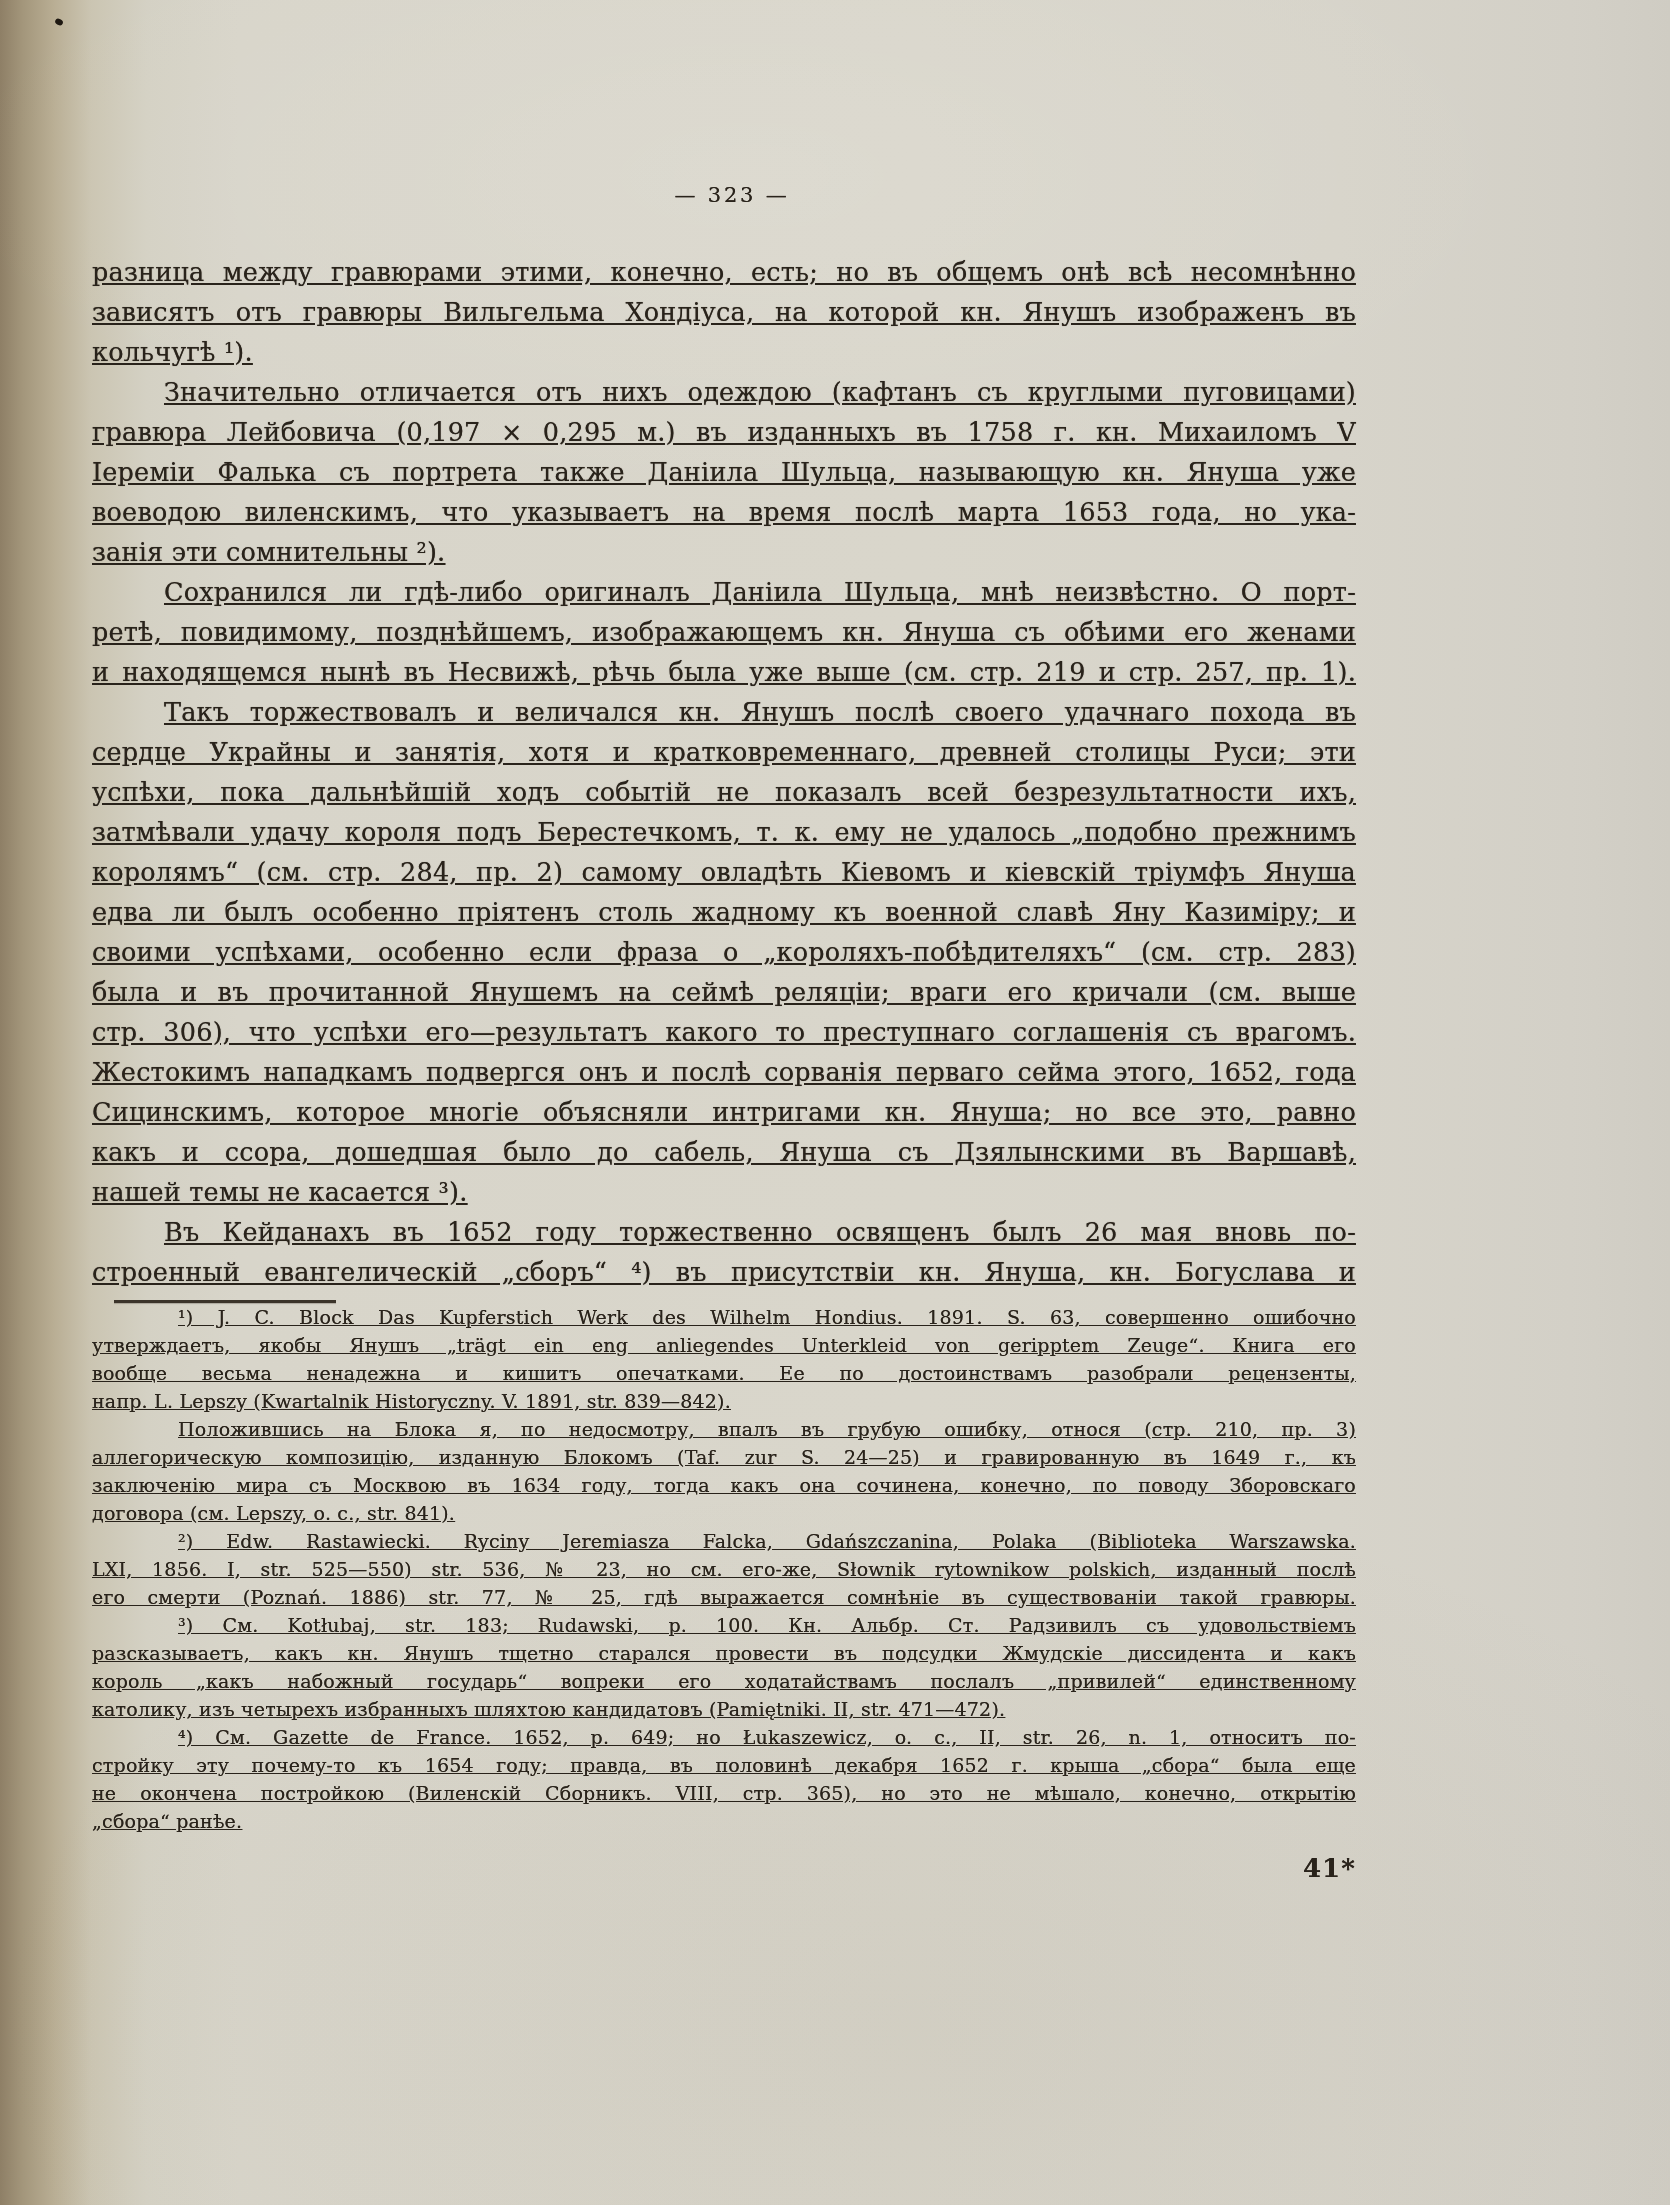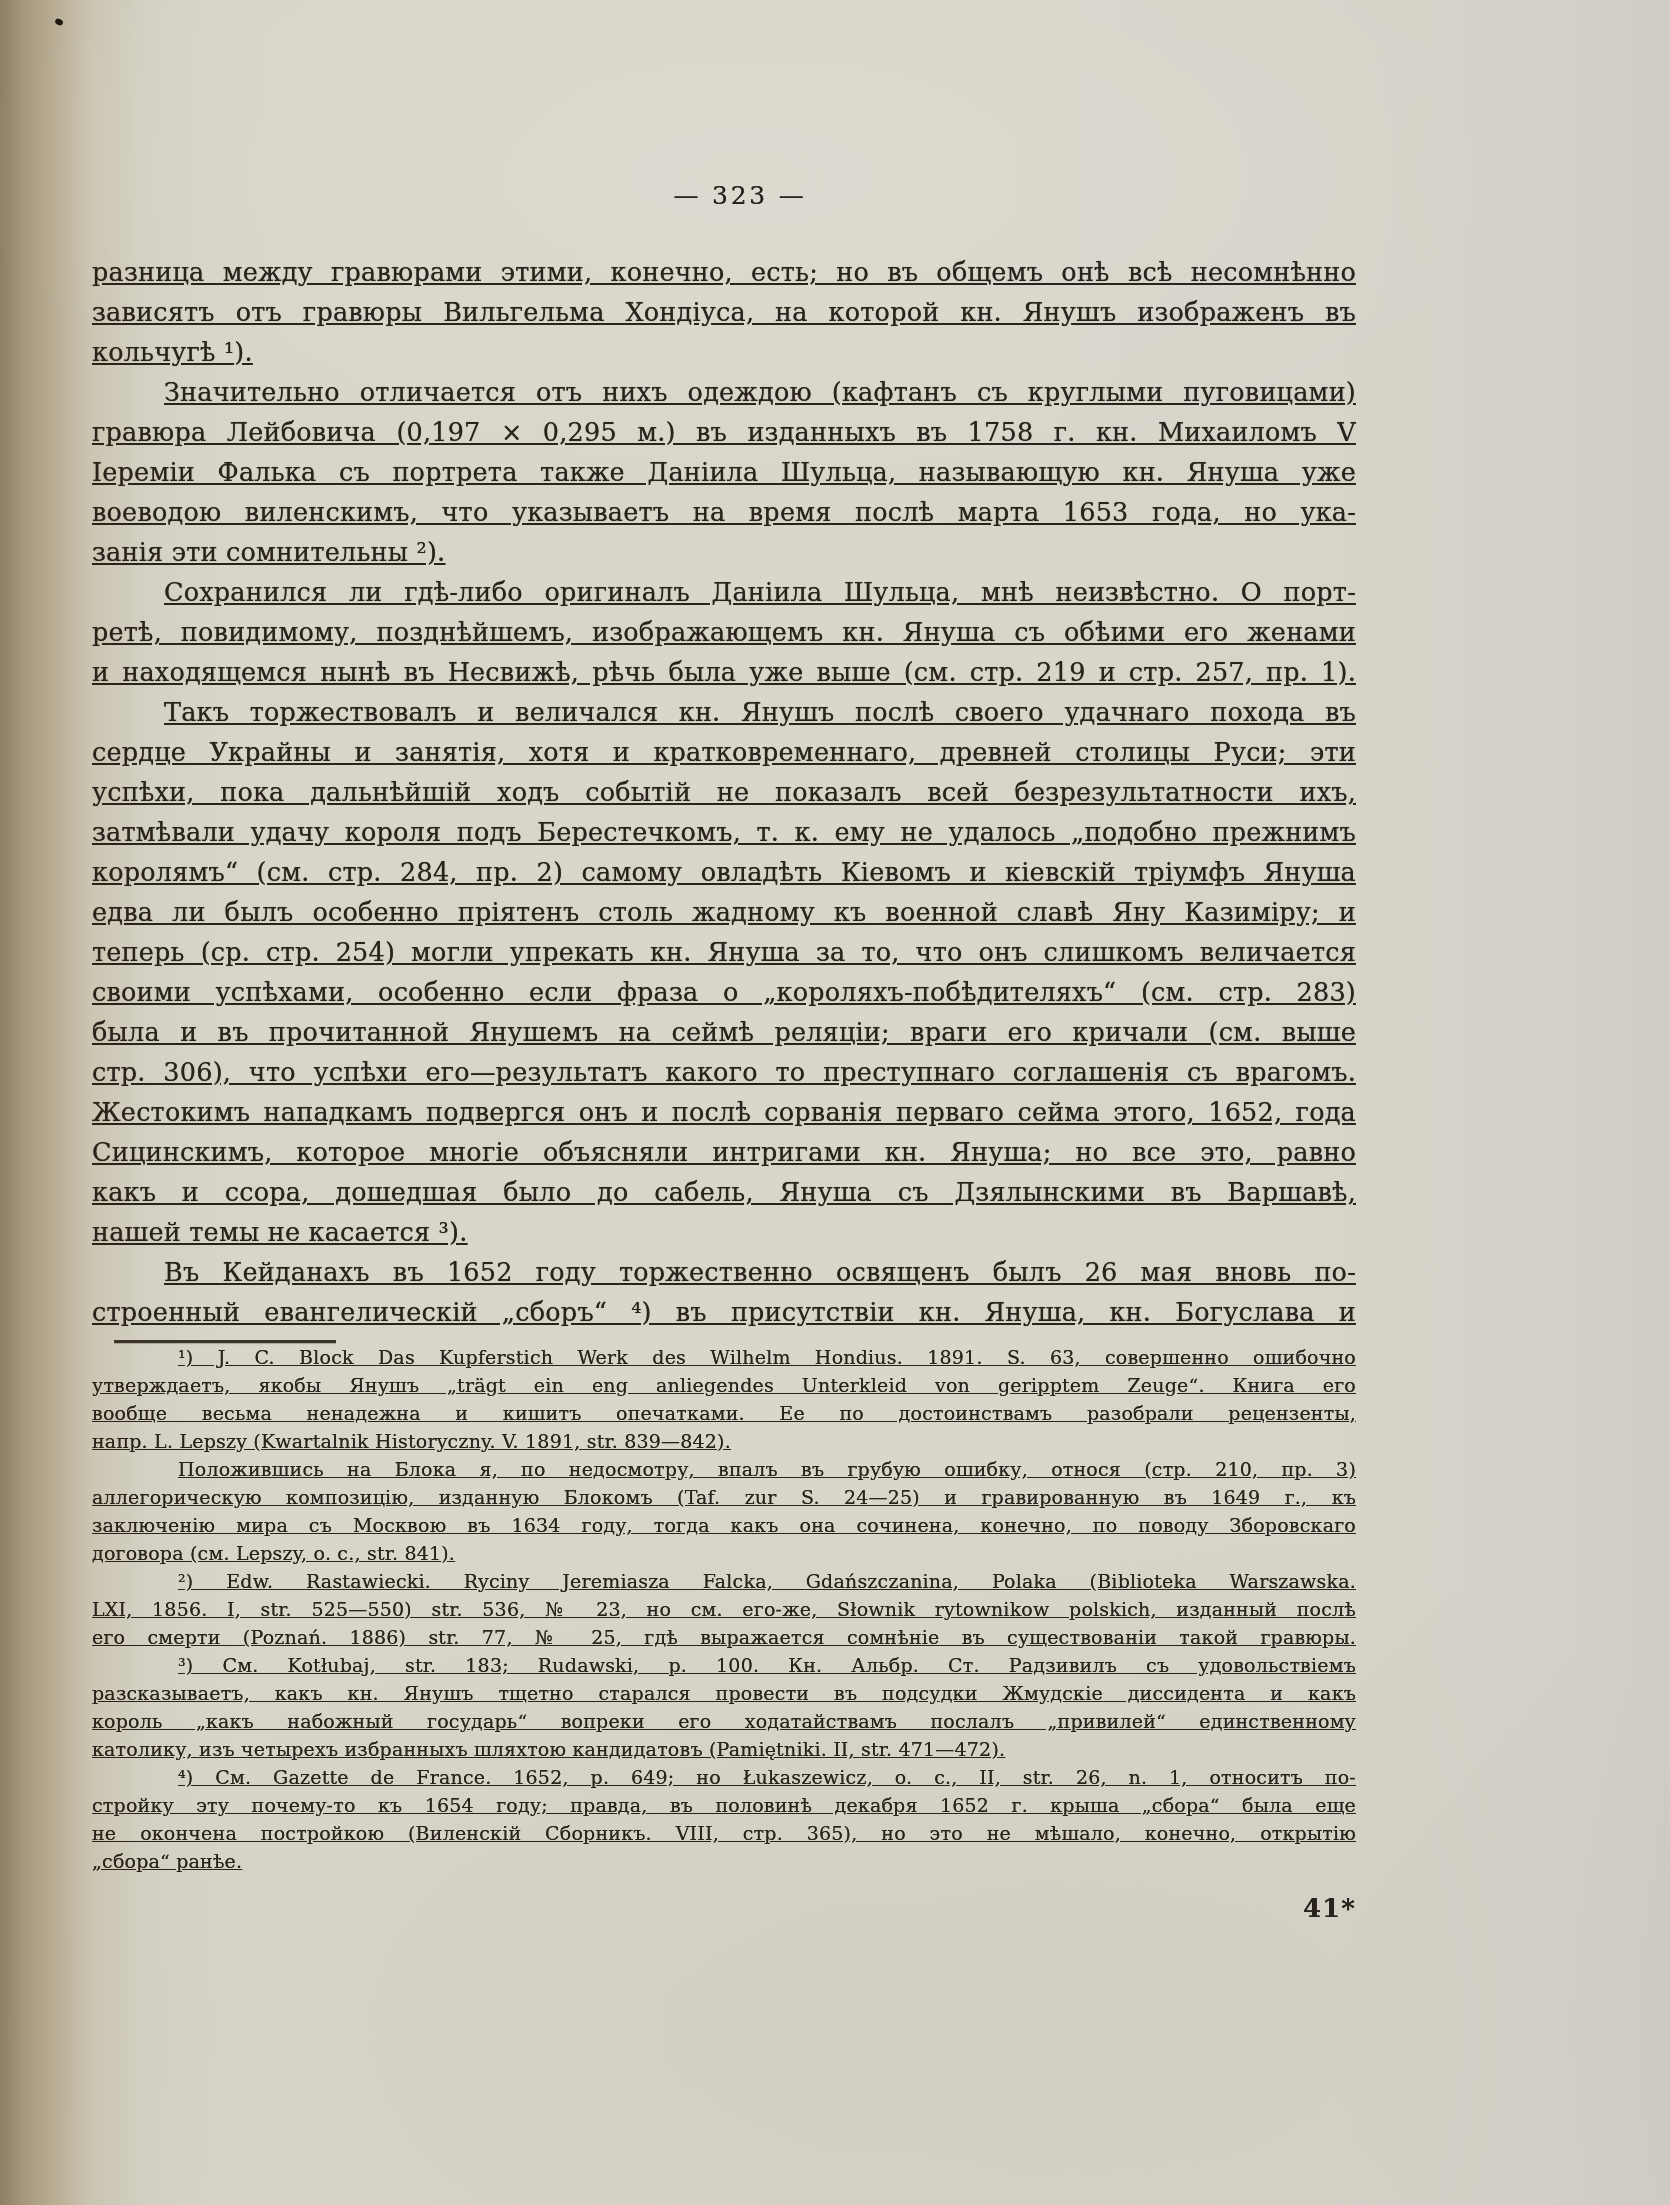--- a/index.html
+++ b/index.html
@@ -27,23 +27,23 @@
     background: #1e1811; transform: rotate(25deg);
   }
 
   .content {
     position: absolute;
     left: 92px; top: 0;
     width: 1264px;
   }
 
   .page-number {
-    position: absolute; top: 182px; left: 16px;
+    position: absolute; top: 182px; left: 8px;
     width: 100%; text-align: center;
-    font-size: 25px; line-height: 27px;
+    font-size: 21px; line-height: 27px;
     letter-spacing: 2.8px;
     text-shadow: 0 0 0.6px rgba(40,31,22,0.8);
   }
 
   .body-text {
     position: absolute; top: 252px; left: 0; width: 100%;
     font-size: 25.5px; line-height: 40px;
     letter-spacing: 0.2px;
     text-shadow: 0 0 0.7px rgba(40,31,22,0.75);
   }
@@ -114,21 +114,20 @@
         <div class="ln">и находящемся нынѣ въ Несвижѣ, рѣчь была уже выше (см. стр. 219 и стр. 257, пр. 1).</div>
       </div>
 
       <div class="para">
         <div class="ln ind">Такъ торжествовалъ и величался кн. Янушъ послѣ своего удачнаго похода въ</div>
         <div class="ln">сердце Украйны и занятія, хотя и кратковременнаго, древней столицы Руси; эти</div>
         <div class="ln">успѣхи, пока дальнѣйшій ходъ событій не показалъ всей безрезультатности ихъ,</div>
         <div class="ln">затмѣвали удачу короля подъ Берестечкомъ, т. к. ему не удалось „подобно прежнимъ</div>
         <div class="ln">королямъ“ (см. стр. 284, пр. 2) самому овладѣть Кіевомъ и кіевскій тріумфъ Януша</div>
         <div class="ln">едва ли былъ особенно пріятенъ столь жадному къ военной славѣ Яну Казиміру; и</div>
-        <div class="ln">теперь (ср. стр. 254) могли упрекать кн. Януша за то, что онъ слишкомъ величается</div>
         <div class="ln">своими успѣхами, особенно если фраза о „короляхъ-побѣдителяхъ“ (см. стр. 283)</div>
         <div class="ln">была и въ прочитанной Янушемъ на сеймѣ реляціи; враги его кричали (см. выше</div>
         <div class="ln">стр. 306), что успѣхи его—результатъ какого то преступнаго соглашенія съ врагомъ.</div>
         <div class="ln">Жестокимъ нападкамъ подвергся онъ и послѣ сорванія перваго сейма этого, 1652, года</div>
         <div class="ln">Сицинскимъ, которое многіе объясняли интригами кн. Януша; но все это, равно</div>
         <div class="ln">какъ и ссора, дошедшая было до сабель, Януша съ Дзялынскими въ Варшавѣ,</div>
         <div class="ln last">нашей темы не касается ³).</div>
       </div>
 
       <div class="para">

